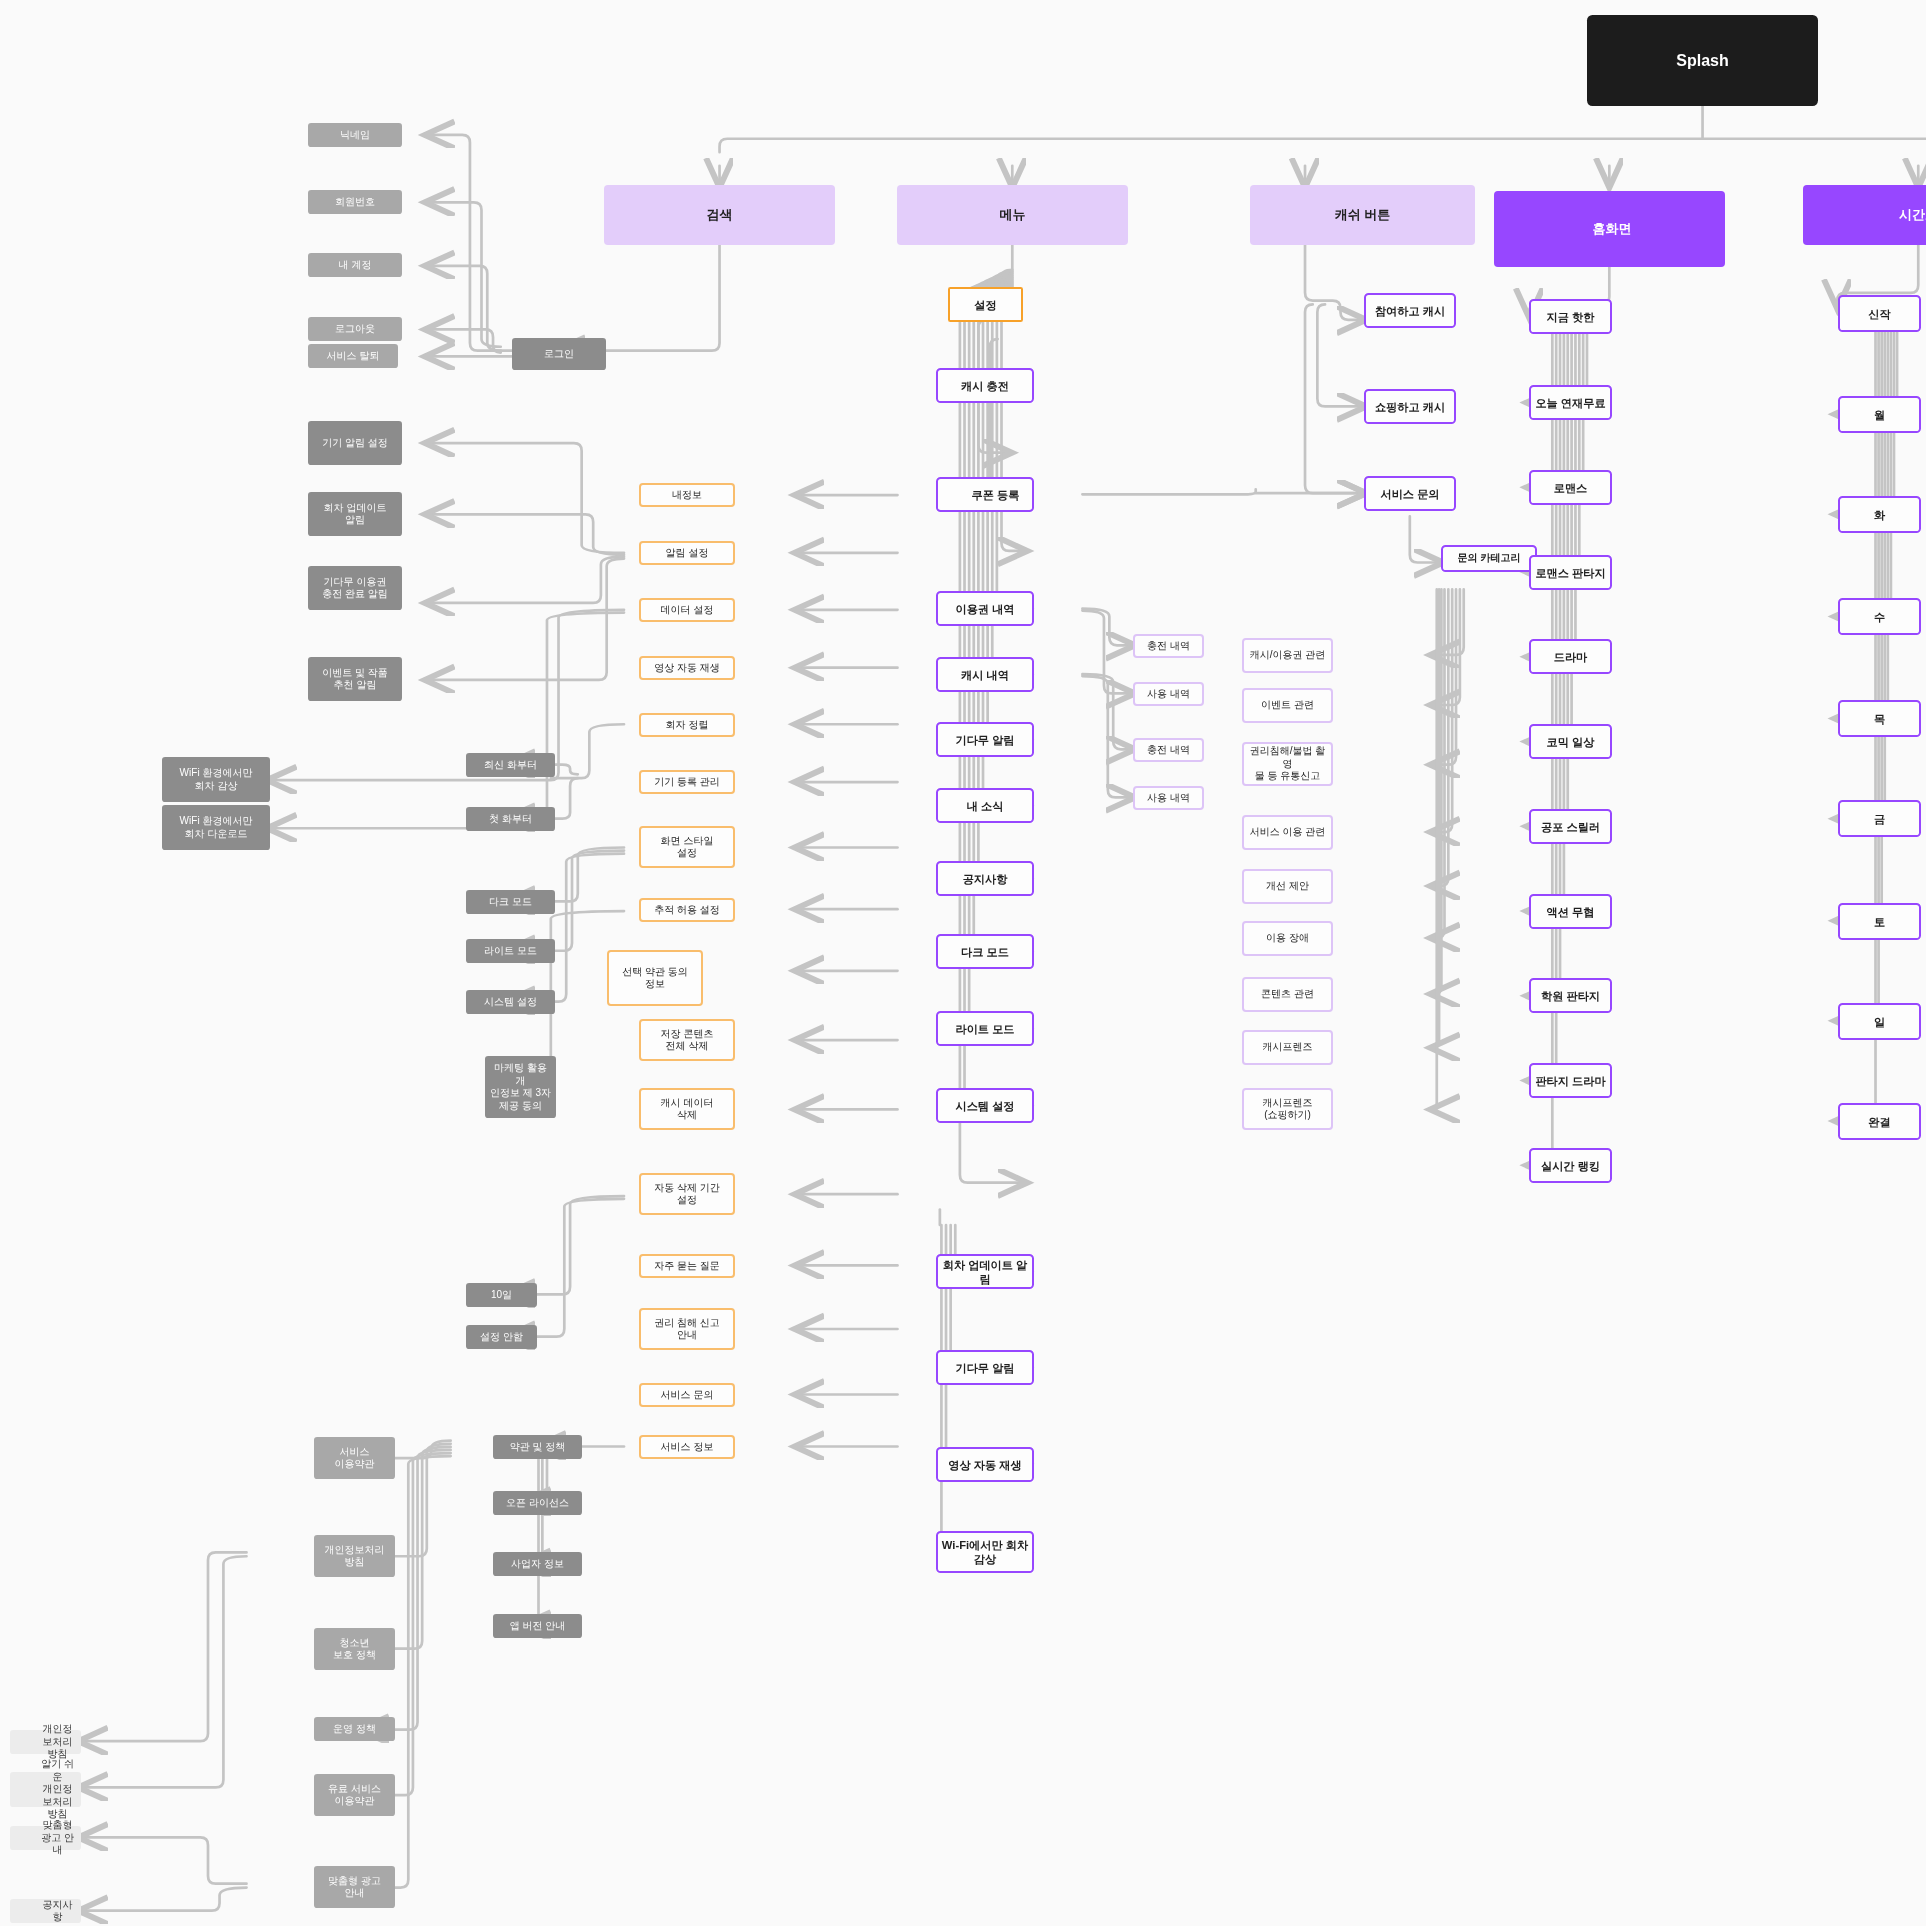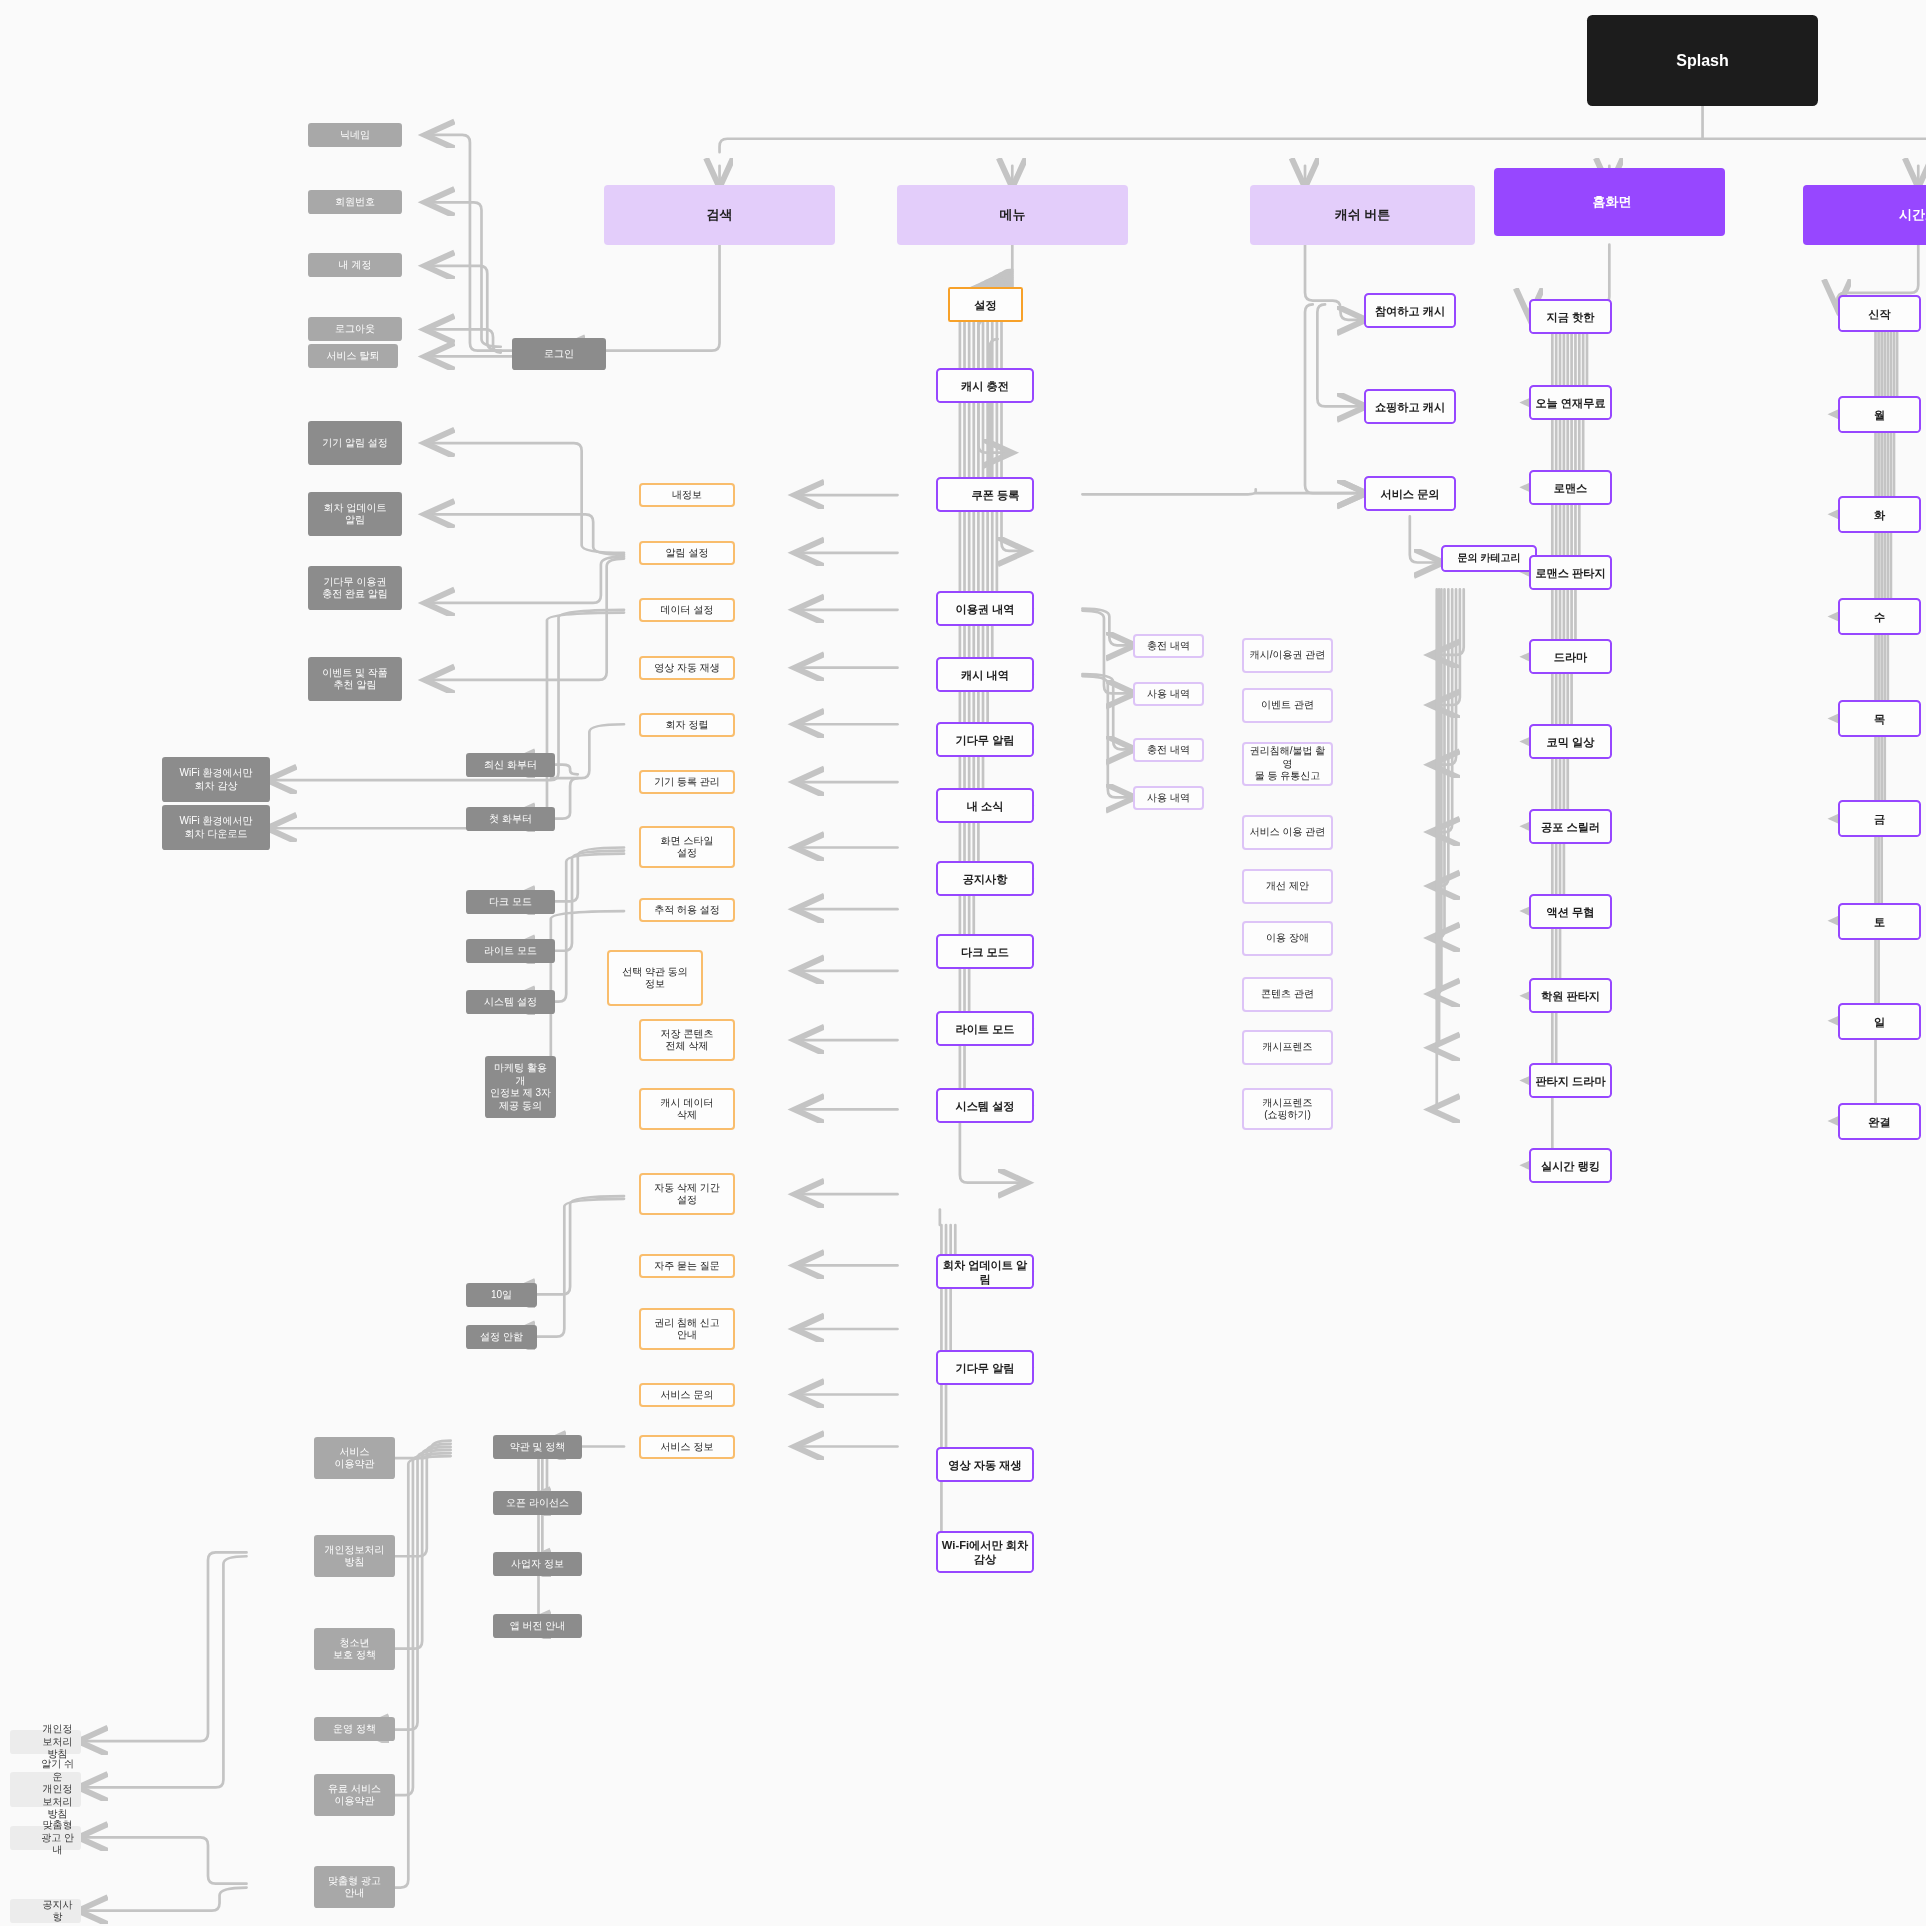--- a/index.html
+++ b/index.html
@@ -250,21 +250,21 @@
       <path d="M6950 1340 L7060 1340" marker-end="url(#ah)"></path>
       <path d="M6950 1510 L7060 1510" marker-end="url(#ah)"></path>
     </g>
   </svg>
 
   <div class="node n-root" style="left:1587px; top:15.4px; width:231px; height:91px;">Splash</div>
 
   <div class="node n-l1-light" style="left:604px; top:185px; width:231px; height:60px;">검색</div>
   <div class="node n-l1-light" style="left:897px; top:185px; width:231px; height:60px;">메뉴</div>
   <div class="node n-l1-light" style="left:1250px; top:185px; width:225px; height:60px;">캐쉬 버튼</div>
-  <div class="node n-l1-strong" style="left:1494px; top:168px; width:231px; height:68px;padding-left:8px;">홈화면</div>
+  <div class="node n-l1-strong" style="left:1494px; top:191px; width:231px; height:76px;padding-left:8px;">홈화면</div>
   <div class="node n-l1-strong" style="left:1803px; top:185px; width:231px; height:60px;">시간표</div>
 
   <div class="node n-gray-d" style="left:512px; top:338px; width:94px; height:32px;">로그인</div>
   <div class="node n-gray" style="left:308px; top:123px; width:94px; height:24px;">닉네임</div>
   <div class="node n-gray" style="left:308px; top:190px; width:94px; height:24px;">회원번호</div>
   <div class="node n-gray" style="left:308px; top:253px; width:94px; height:24px;">내 계정</div>
   <div class="node n-gray" style="left:308px; top:317px; width:94px; height:24px;">로그아웃</div>
   <div class="node n-gray" style="left:308px; top:344px; width:90px; height:24px;">서비스 탈퇴</div>
 
   <div class="node n-gray-d" style="left:308px; top:421px; width:94px; height:44px;">기기 알림 설정</div>

